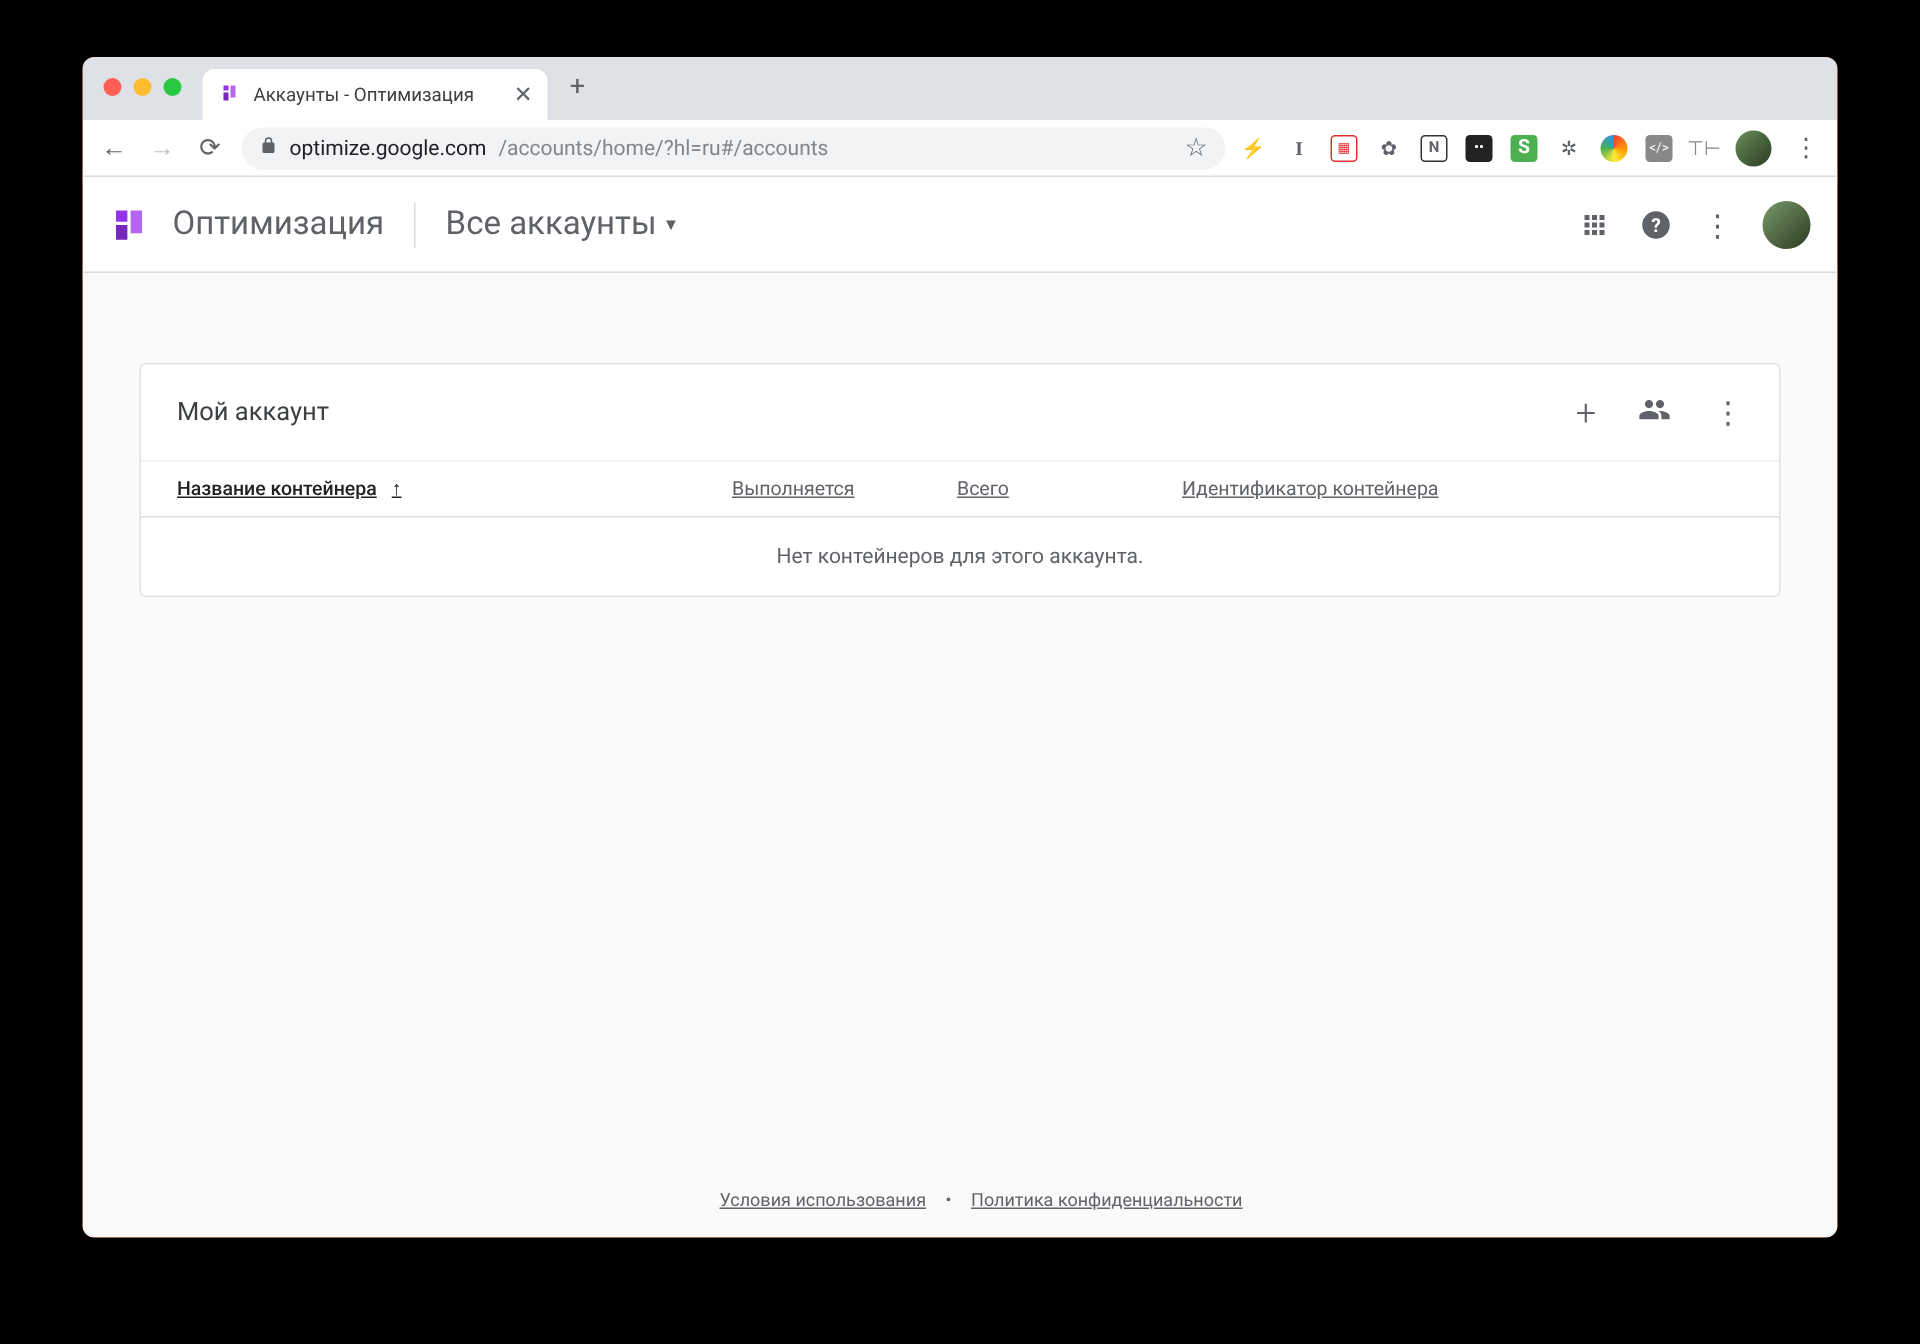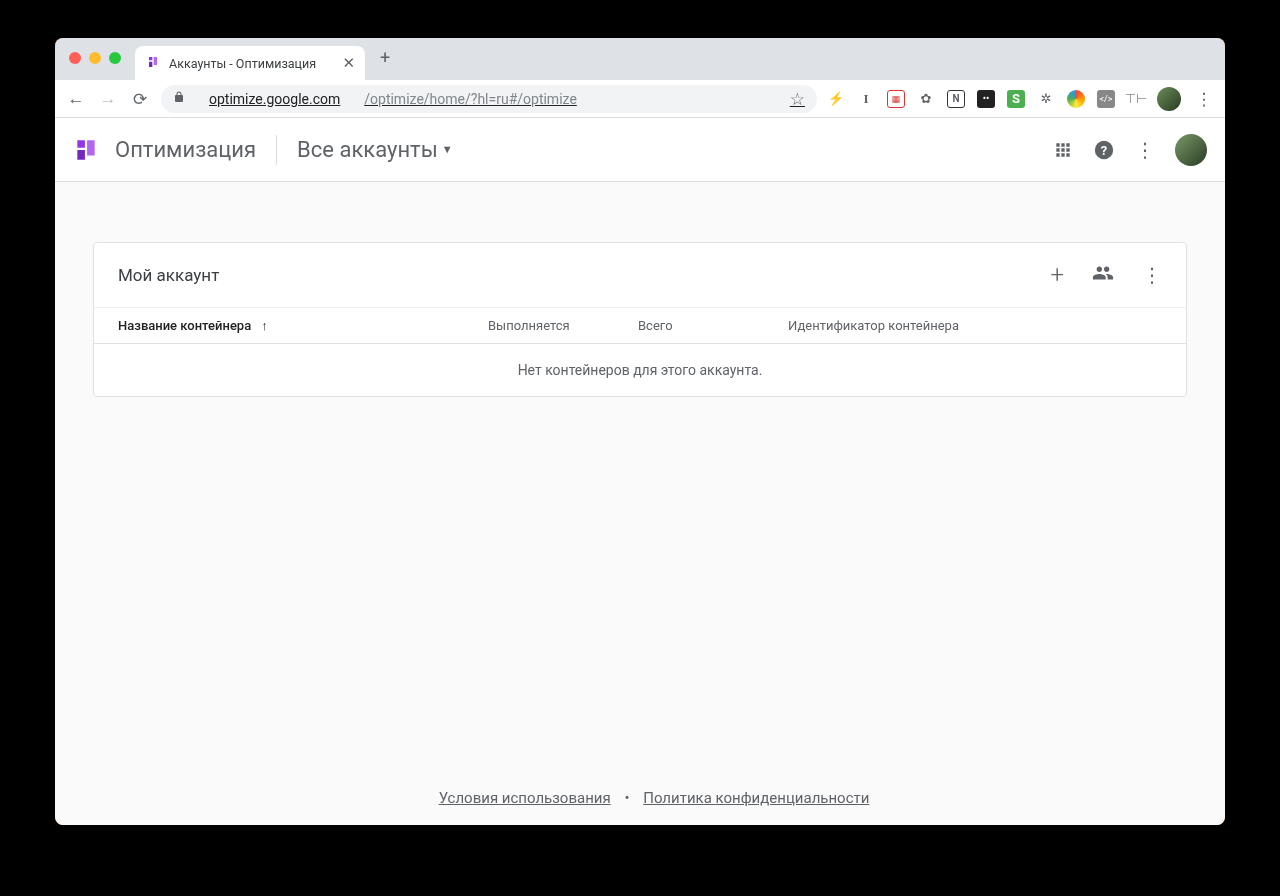--- a/index.html
+++ b/index.html
@@ -70,22 +70,21 @@
   .omnibox {
     flex:1;
     height:28px;
     background:#f1f3f4;
     border-radius:14px;
     display:flex;
     align-items:center;
     padding:0 12px;
     font-size:14px;
     color:#202124;
-    gap:24px;
-    text-decoration:underline;
+    gap:8px;
   }
   .omnibox .lock{color:#5f6368;font-size:12px;}
   .omnibox .dim{color:#80868b}
   .omni-star{color:#5f6368;margin-left:auto;font-size:17px;}
   .ext-icons{display:flex;gap:12px;align-items:center;}
   .ext-icons .ei{width:18px;height:18px;display:inline-flex;align-items:center;justify-content:center;font-size:13px;color:#5f6368;border-radius:3px;}
   .chrome-avatar{width:24px;height:24px;border-radius:50%;background:linear-gradient(135deg,#6a8f5a,#2a3a22);}
   
   .app-header{
     height:64px;
@@ -122,38 +121,38 @@
     display:flex;align-items:center;
     padding:18px 24px;
   }
   .acct-name{font-size:17px;color:#3c4043;font-weight:400;}
   .card-actions{margin-left:auto;display:flex;gap:28px;align-items:center;color:#5f6368;font-size:20px;}
   .cols{
     display:flex;padding:10px 24px 10px 24px;
     border-bottom:1px solid #e0e0e0; border-top:1px solid #f0f0f0;
     font-size:13px;color:#5f6368;
   }
-  .col{display:flex;align-items:center;gap:10px;}
+  .col{display:flex;align-items:center;gap:10px;text-decoration:underline;}
   .col1{width:370px;color:#222;font-weight:500;}
   .col2{width:150px;}
   .col3{width:150px;}
   .col4{width:220px;}
   .empty-row{
     text-align:center;color:#5f6368;font-size:14px;
     padding:18px 0;
   }
   
   .arrow{
     position:absolute; right:68px; top:62px;
     width:130px;height:80px;pointer-events:none;
   }
   
   .footer{
     position:absolute;bottom:18px;left:0;right:0;
-    text-align:center;font-size:15px;color:#5f6368;padding-left:28px;
+    text-align:center;font-size:12px;color:#5f6368;padding-left:28px;
   }
   .footer a{color:#5f6368;text-decoration:underline;}
   .footer .dot{margin:0 10px;}
 </style>
 </head>
 <body>
 
 <div class="browser-window">
 
   <div class="tabstrip">
@@ -180,21 +179,21 @@
     <span class="nav-icon">←</span>
     <span class="nav-icon" style="opacity:.4">→</span>
     <span class="nav-icon">⟳</span>
     <div class="omnibox">
       <span class="lock">
         <svg width="12" height="12" viewBox="0 0 24 24">
             <path fill="#5f6368" d="M18 8h-1V6A5 5 0 0 0 7 6v2H6a2 2 0 0 0-2 2v10a2 2 0 0 0 2 2h12a2 2 0 0 0 2-2V10a2 2 0 0 0-2-2M9 6a3 3 0 0 1 6 0v2H9z"></path>
           </svg>
       </span>
       <span>optimize.google.com</span>
-        <span class="dim">/optimize/home/?hl=ru#/optimize</span>
+        <span class="dim">/accounts/home/?hl=ru#/accounts</span>
       <span class="omni-star">☆</span>
     </div>
     <div class="ext-icons">
       <span class="ei" style="color:#888">⚡</span>
       <span class="ei" style="font-family:serif;font-weight:bold">I</span>
       <span class="ei" style="background:#fff;border:1px solid #d33;color:#d33;font-size:9px">▦</span>
       <span class="ei">✿</span>
       <span class="ei" style="border:1px solid #333;font-weight:bold;font-size:10px">N</span>
       <span class="ei" style="background:#222;color:#fff;border-radius:3px;font-size:10px">••</span>
       <span class="ei" style="background:#4caf50;color:#fff;font-weight:bold">S</span>

